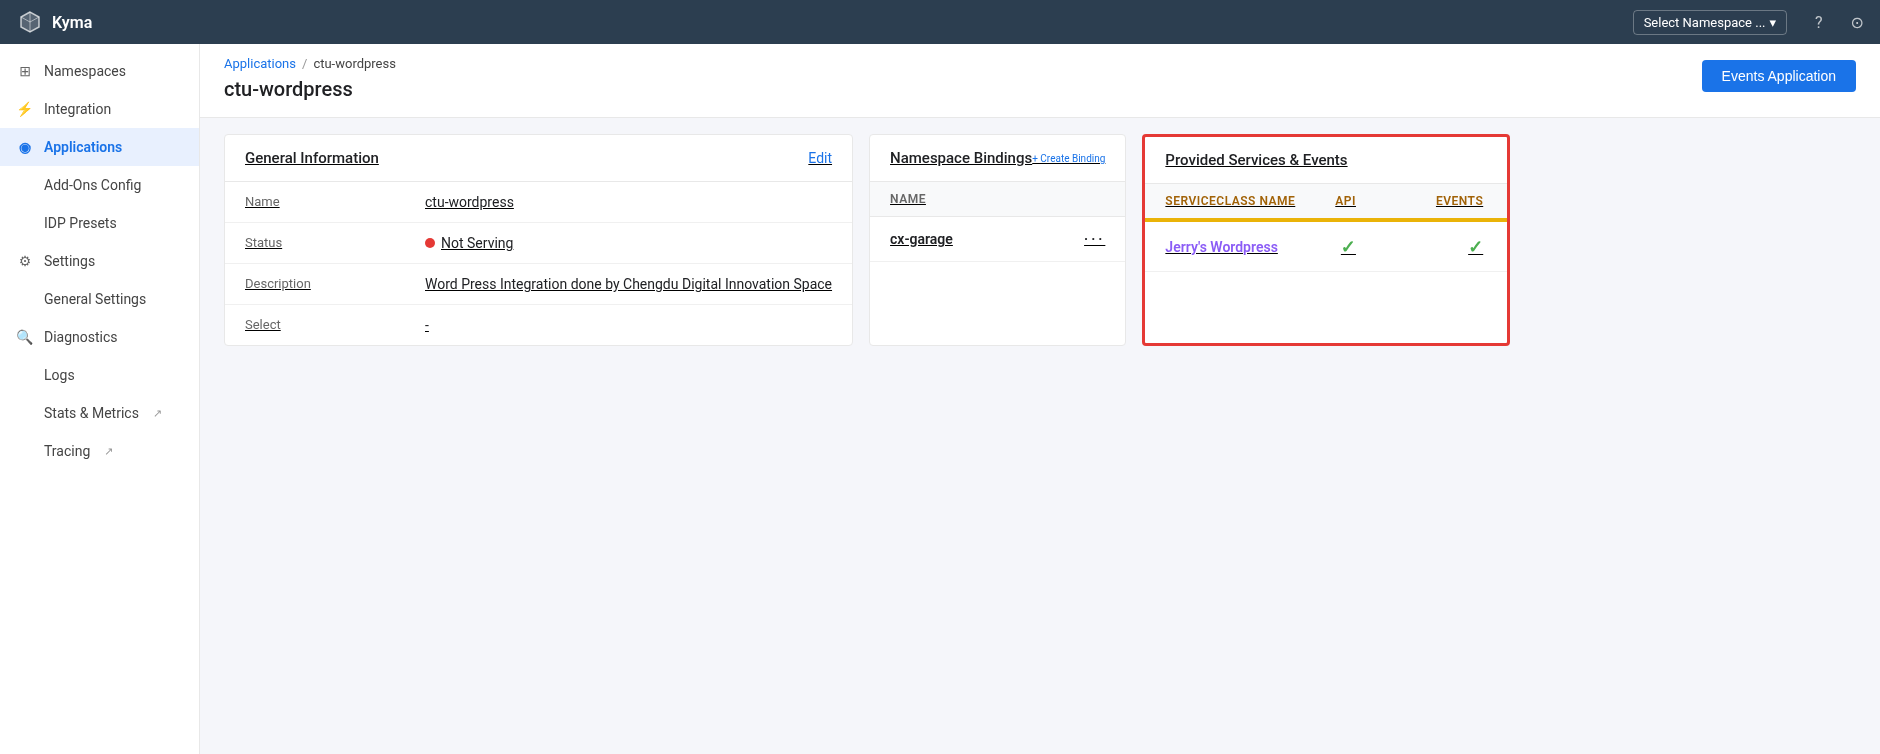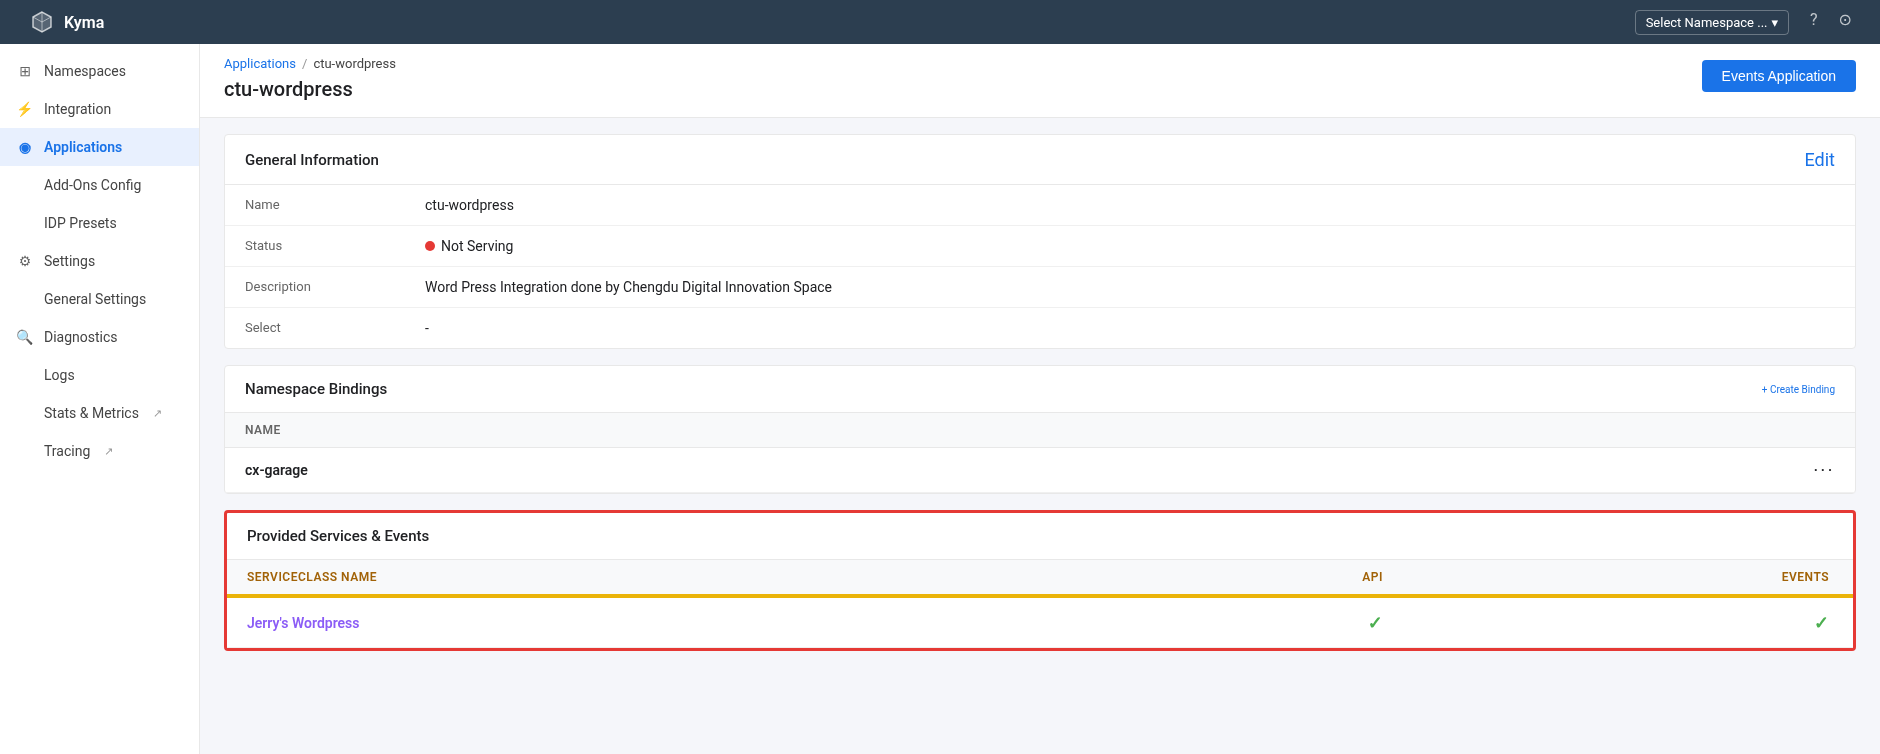--- a/index.html
+++ b/index.html
@@ -5,21 +5,21 @@
     * { box-sizing: border-box; margin: 0; padding: 0; }
     body { font-family: -apple-system, BlinkMacSystemFont, 'Segoe UI', Roboto, sans-serif; font-size: 14px; background: #f5f5f5; display: flex; flex-direction: column; height: 754px; overflow: hidden; }
 
     
     .top-header {
       background: #2c3e50;
       color: #fff;
       display: flex;
       align-items: center;
       justify-content: space-between;
-      padding: 0 28px;
+      padding: 0 16px;
       height: 44px;
       flex-shrink: 0;
     }
     .top-header-left {
       display: flex;
       align-items: center;
       gap: 8px;
     }
     .logo-icon {
       width: 28px;
@@ -28,22 +28,22 @@
       align-items: center;
       justify-content: center;
     }
     .logo-text {
       font-size: 16px;
       font-weight: 600;
       color: #fff;
     }
     .top-header-right {
       display: flex;
-      align-items: flex-start;
-      gap: 21px;
+      align-items: center;
+      gap: 28px;
     }
     .namespace-select {
       background: transparent;
       border: 1px solid rgba(255,255,255,0.3);
       color: #fff;
       padding: 4px 10px;
       border-radius: 4px;
       font-size: 13px;
       cursor: pointer;
       display: flex;
@@ -152,22 +152,23 @@
       cursor: pointer;
       font-weight: 500;
       white-space: nowrap;
       margin-top: 4px;
     }
 
     
     .content-area {
       padding: 16px 24px;
       display: flex;
-      flex-direction: column;
+      flex-direction: row;
       gap: 16px;
+      text-decoration: underline;
     }
 
     .card {
       background: #fff;
       border: 1px solid #e8e8e8;
       border-radius: 4px;
     }
 
     .card-header {
       display: flex;
@@ -177,21 +178,21 @@
       border-bottom: 1px solid #e8e8e8;
     }
     .card-title {
       font-size: 15px;
       font-weight: 500;
       color: #202124;
     }
     .card-action {
       color: #1a73e8;
       cursor: pointer;
-      font-size: 18px;
+      font-size: 14px;
       text-decoration: none;
     }
     .create-binding-btn {
       color: #1a73e8;
       cursor: pointer;
       font-size: 10px;
       display: flex;
       align-items: center;
       gap: 4px;
     }

